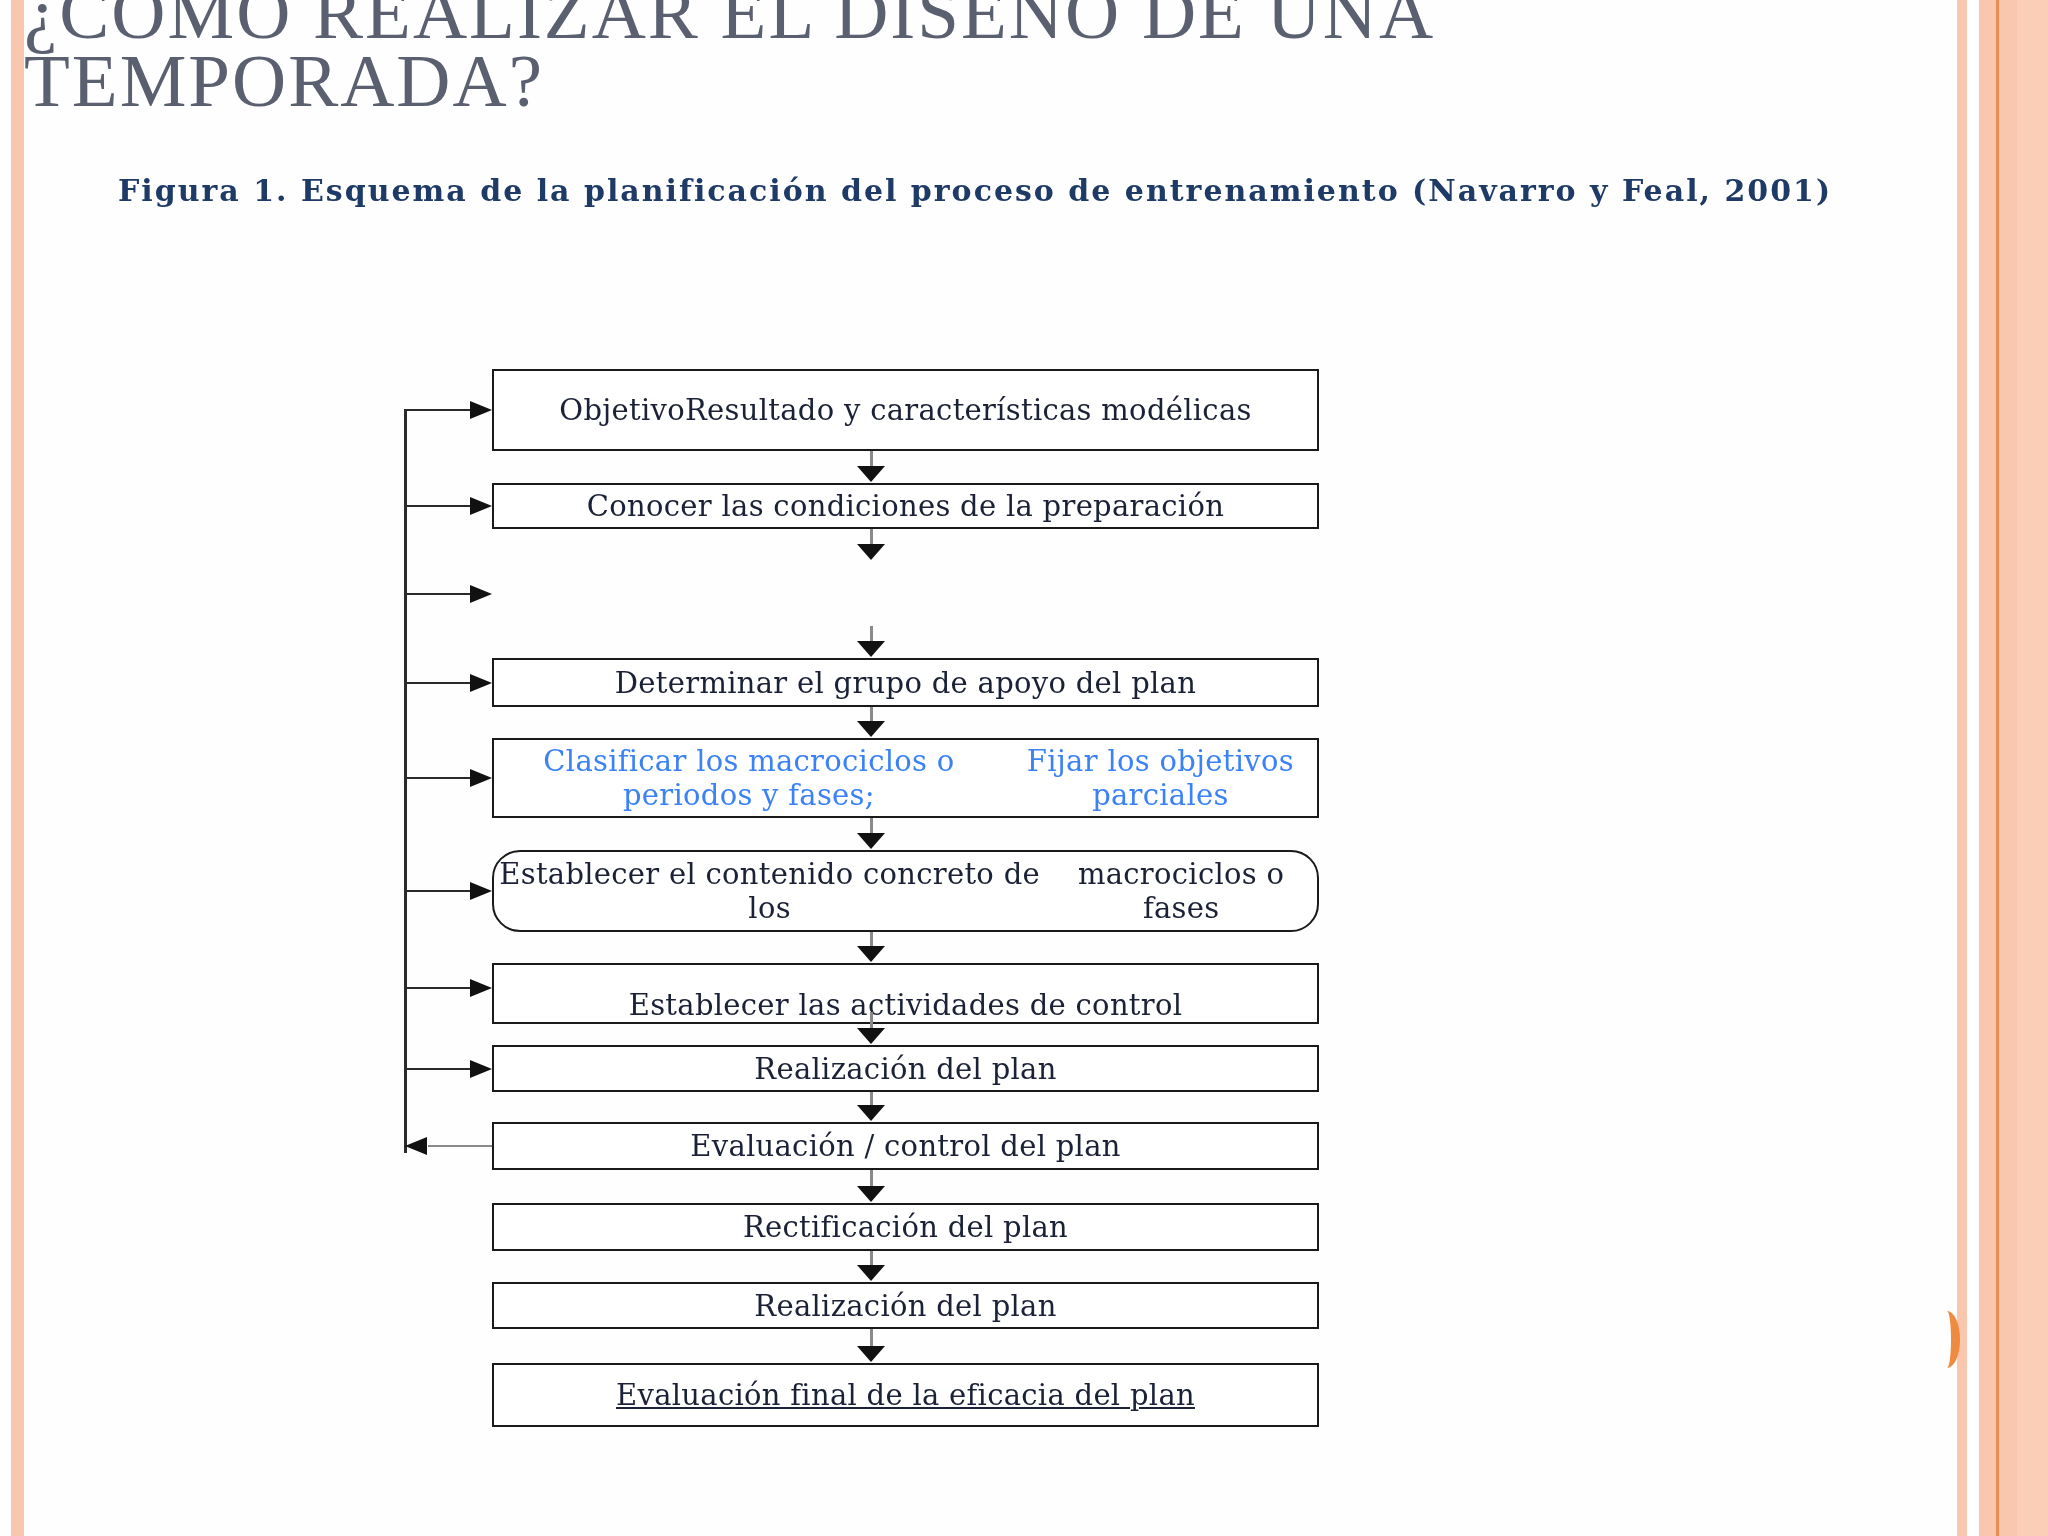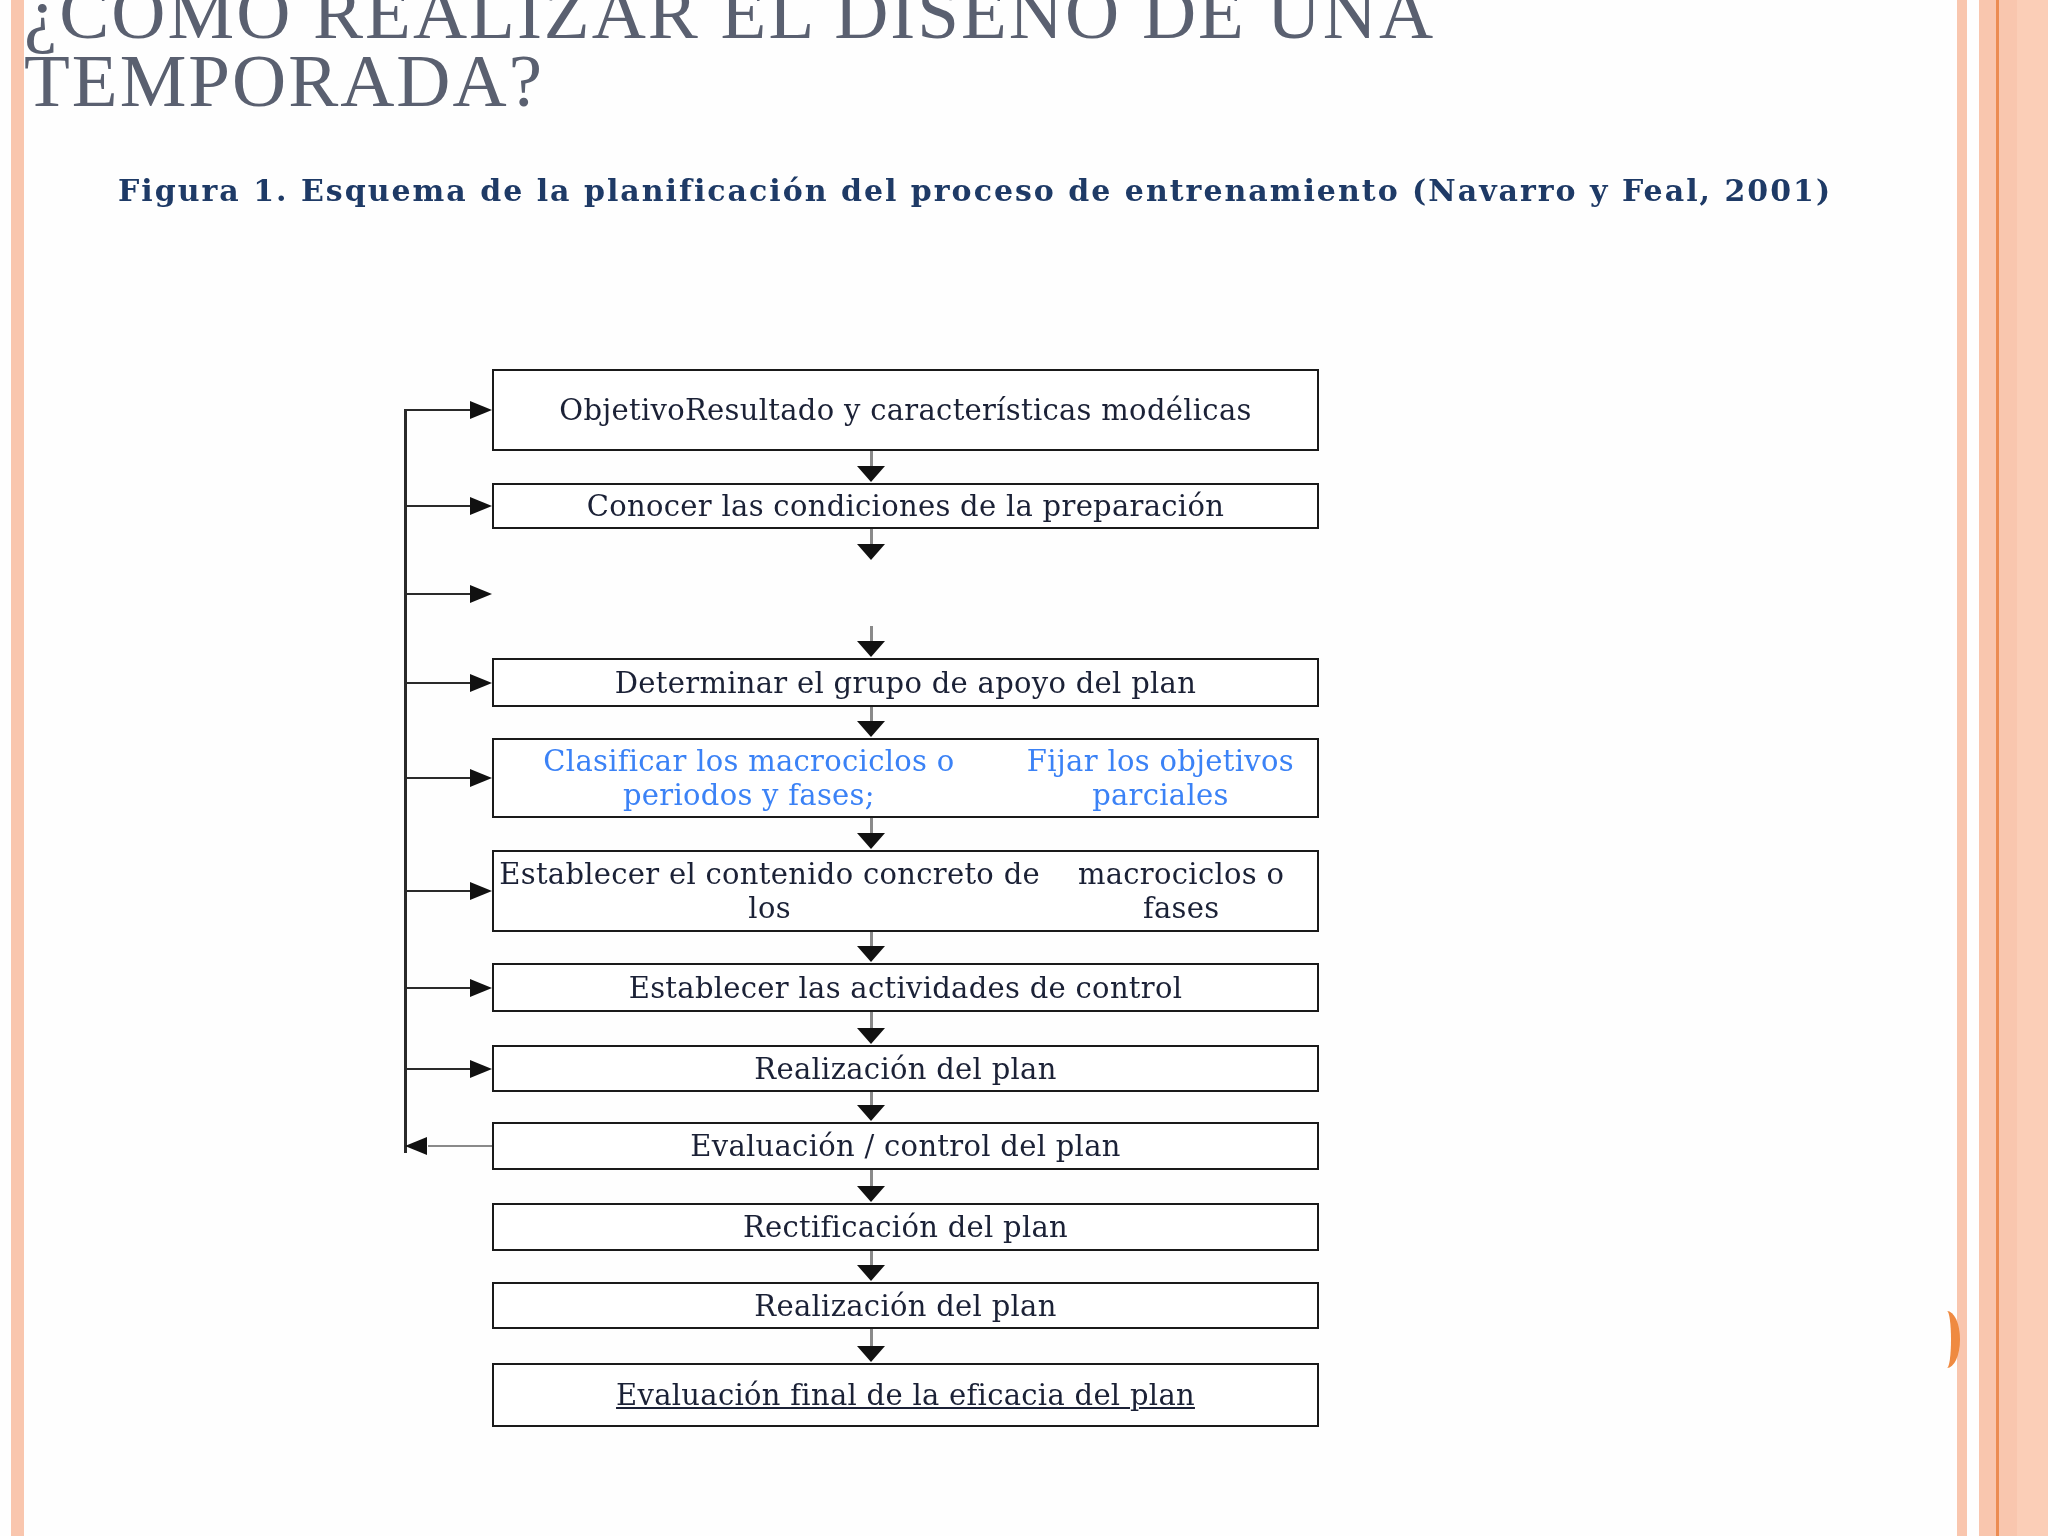--- a/index.html
+++ b/index.html
@@ -66,25 +66,25 @@
     <div class="flow-box" style="top: 483px; height: 46px; color: rgb(27, 33, 54); border-color: rgb(26, 26, 26);">
       <span>Conocer las condiciones de la preparación</span>
     </div>
     <div class="flow-box" style="top: 658px; height: 49px; color: rgb(27, 33, 54); border-color: rgb(26, 26, 26);">
       <span>Determinar el grupo de apoyo del plan</span>
     </div>
     <div class="flow-box" style="top: 738px; height: 80px; color: #3b82f6; border-color: rgb(26, 26, 26);">
       <span>Clasificar los macrociclos o periodos y fases;</span>
       <span>Fijar los objetivos parciales</span>
     </div>
-    <div class="flow-box" style="top: 850px; height: 82px; color: rgb(27, 33, 54); border-color: rgb(26, 26, 26);">
+    <div class="flow-box" style="top: 850px; height: 82px; color: rgb(27, 33, 54); border-color: rgb(26, 26, 26); border-radius: 28px;">
       <span>Establecer el contenido concreto de los</span>
       <span>macrociclos o fases</span>
     </div>
-    <div class="flow-box" style="top: 963px; height: 49px; color: rgb(27, 33, 54); border-color: rgb(26, 26, 26);">
+    <div class="flow-box" style="top: 963px; height: 61px; color: rgb(27, 33, 54); border-color: rgb(26, 26, 26); align-items: flex-end;">
       <span>Establecer las actividades de control</span>
     </div>
     <div class="flow-box" style="top: 1045px; height: 47px; color: rgb(27, 33, 54); border-color: rgb(26, 26, 26);">
       <span>Realización del plan</span>
     </div>
     <div class="flow-box" style="top: 1122px; height: 48px; color: rgb(27, 33, 54); border-color: rgb(26, 26, 26);">
       <span>Evaluación / control del plan</span>
     </div>
     <div class="flow-box" style="top: 1203px; height: 48px; color: rgb(27, 33, 54); border-color: rgb(26, 26, 26);">
       <span>Rectificación del plan</span>

